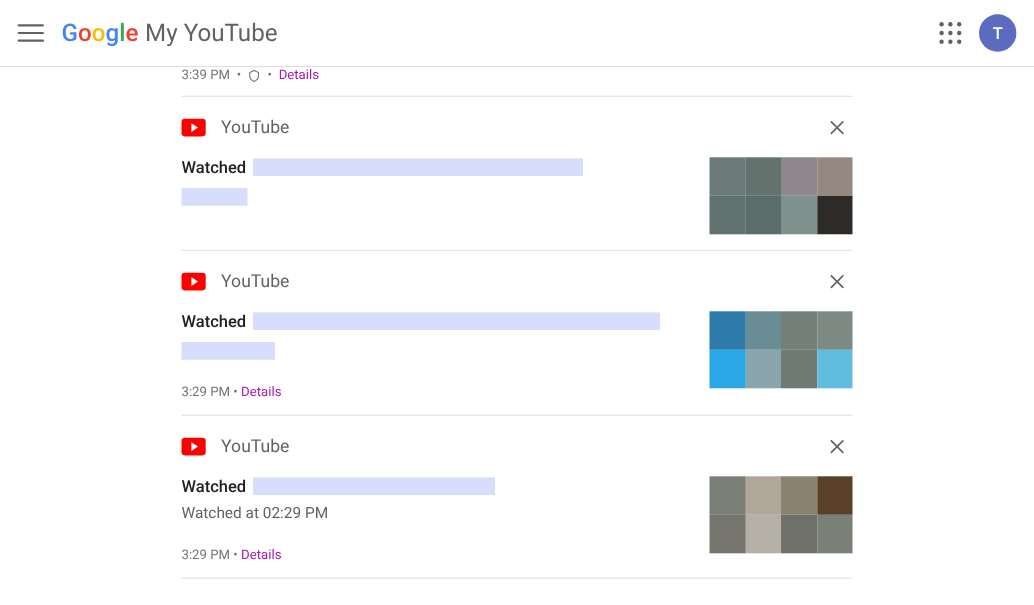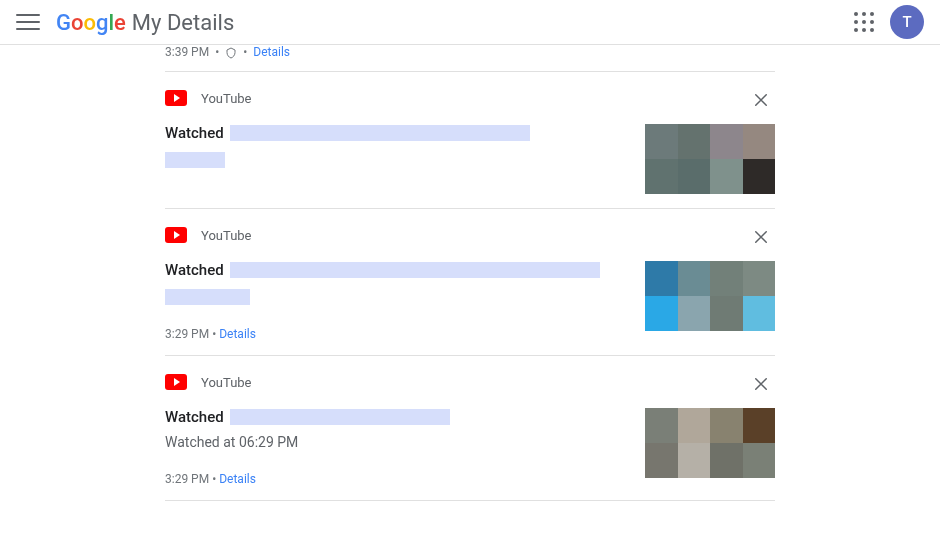--- a/index.html
+++ b/index.html
@@ -6,21 +6,21 @@
   body {
     margin: 0;
     font-family: Roboto, "Helvetica Neue", Arial, sans-serif;
     background: #fff;
     color: #202124;
     width: 940px;
     height: 550px;
     overflow: hidden;
   }
   .header {
-    height: 45px;
+    height: 61px;
     display: flex;
     align-items: center;
     padding: 0 16px;
     border-bottom: 1px solid #e0e0e0;
     position: relative;
   }
   .hamburger {
     width: 24px; height: 24px;
     display: flex; flex-direction: column; justify-content: center; gap: 5px;
     cursor: pointer;
@@ -59,55 +59,55 @@
   .item { padding: 18px 0 14px 0; position:relative; }
   .item-header { display:flex; align-items:center; gap:14px; }
   .yt-icon {
     width:22px; height:16px; background:#FF0000; border-radius:3px;
     display:flex; align-items:center; justify-content:center;
   }
   .yt-icon::after {
     content:""; border-left:6px solid #fff; border-top:4px solid transparent; border-bottom:4px solid transparent;
     margin-left:1px;
   }
-  .service-name { font-size:13px; color:#5f6368; }
+  .service-name { font-size:16px; color:#5f6368; }
   .close-btn {
     position:absolute; right:0; top:14px;
     width:28px; height:28px; display:flex; align-items:center; justify-content:center;
     cursor:pointer; color:#5f6368;
   }
   .close-btn svg { width:18px; height:18px; }
   .item-body { display:flex; margin-top:18px; gap:16px; align-items:flex-start; }
   .item-text { flex:1; }
   .title-line { font-size:15px; display:flex; align-items:center; flex-wrap:wrap; gap:6px; }
   .watched-label { color:#202124; font-weight:500; }
   .redact { display:inline-block; height:16px; background:#d6defb; }
   .second-line { margin-top:10px; }
   .subtext { font-size:14px; color:#5f6368; margin-top:8px; }
   .meta { font-size:12px; color:#70757a; margin-top:22px; }
-  .details-link { color:#3b82f6; cursor:pointer; }
+  .details-link { color:#a21caf; cursor:pointer; }
   .thumb {
     width:130px; height:70px;
     display:grid; grid-template-columns:repeat(4,1fr); grid-template-rows:repeat(2,1fr);
     flex-shrink:0;
   }
   .thumb div { width:100%; height:100%; }
 </style>
 </head>
 <body>
 
 <div class="header">
   <div class="hamburger">
     <span></span>
       <span></span>
       <span></span>
   </div>
   <div class="logo-text">
     <span class="g-logo"><span class="g1">G</span><span class="g2">o</span><span class="g3">o</span><span class="g4">g</span><span class="g5">l</span><span class="g6">e</span></span>
-    <span class="my-activity">My Details</span>
+    <span class="my-activity">My YouTube</span>
   </div>
   <div class="header-right">
     <div class="apps-grid">
       <div></div>
         <div></div>
         <div></div>
         <div></div>
         <div></div>
         <div></div>
         <div></div>
@@ -220,21 +220,21 @@
       <svg viewBox="0 0 24 24">
           <path d="M5 5 L19 19 M19 5 L5 19" stroke="#5f6368" stroke-width="2" stroke-linecap="round"></path>
         </svg>
     </div>
     <div class="item-body">
       <div class="item-text">
         <div class="title-line">
           <span class="watched-label">Watched</span>
           <span class="redact" style="width:220px"></span>
         </div>
-        <div class="subtext">Watched at 06:29 PM</div>
+        <div class="subtext">Watched at 02:29 PM</div>
         <div class="meta">
           <span>3:29 PM</span>
           <span> • </span>
           <span class="details-link">Details</span>
         </div>
       </div>
       <div class="thumb">
           <div style="background: rgb(122, 127, 119);"></div>
           <div style="background: rgb(176, 167, 154);"></div>
           <div style="background: rgb(136, 130, 111);"></div>

